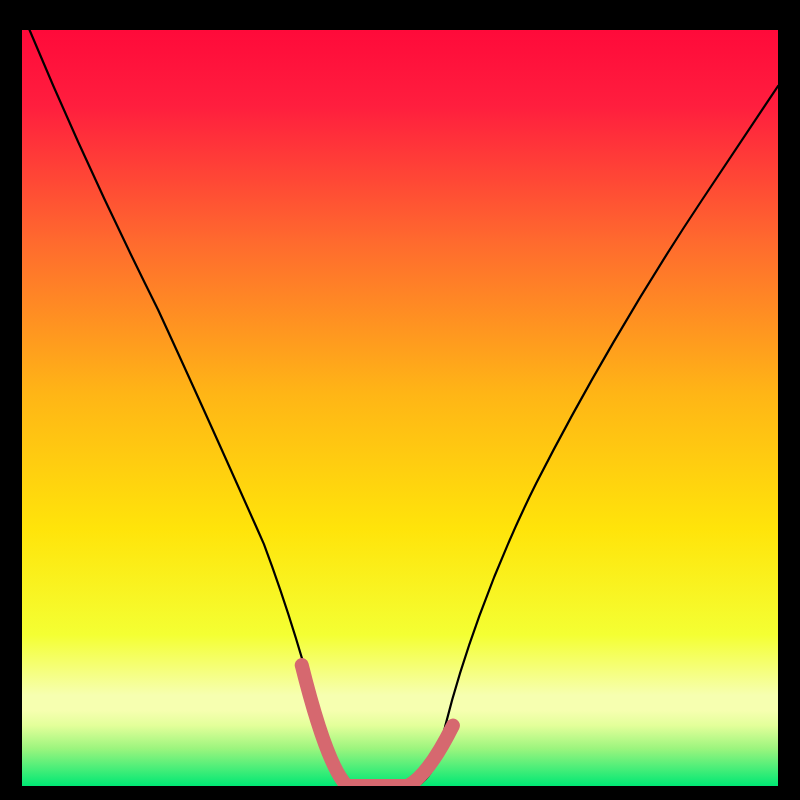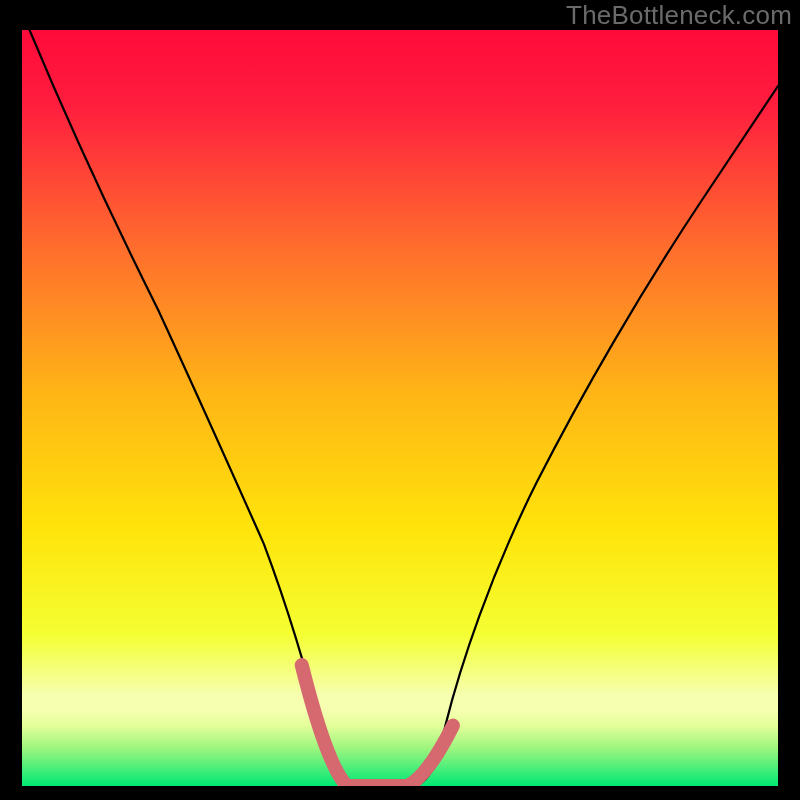--- a/index.html
+++ b/index.html
@@ -35,21 +35,20 @@
     top: 30px;
     width: 756px;
     height: 756px;
   }
   svg { display: block; }
 </style>
 </head>
 <body>
 
 <div class="frame">
-  <div class="watermark">TheBottleneck.com</div>
 
   <svg class="plot" viewBox="0 0 756 756" preserveAspectRatio="none">
     <defs>
       <linearGradient id="bg-grad" x1="0" y1="0" x2="0" y2="1">
         <stop offset="0%" stop-color="#ff0a3a"></stop>
         <stop offset="10%" stop-color="#ff1e3e"></stop>
         <stop offset="28%" stop-color="#ff6a2e"></stop>
         <stop offset="48%" stop-color="#ffb516"></stop>
         <stop offset="66%" stop-color="#ffe40a"></stop>
         <stop offset="80%" stop-color="#f4ff33"></stop>

